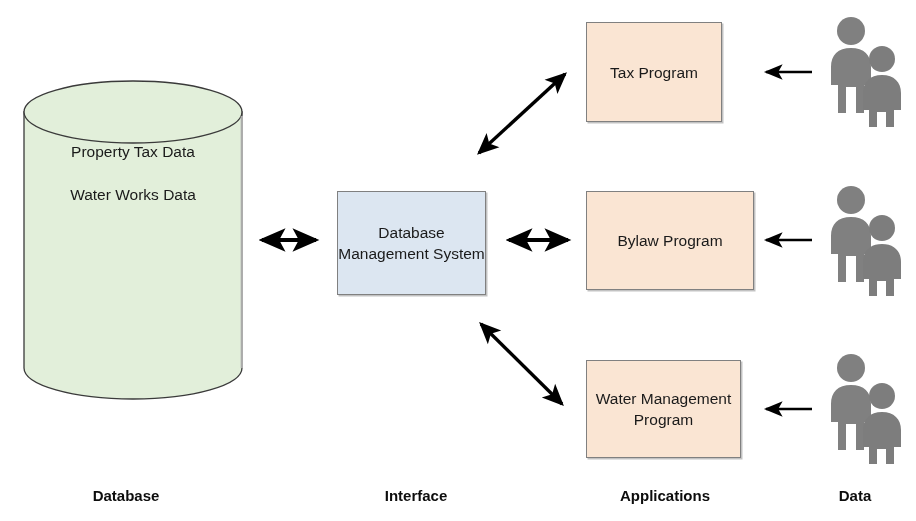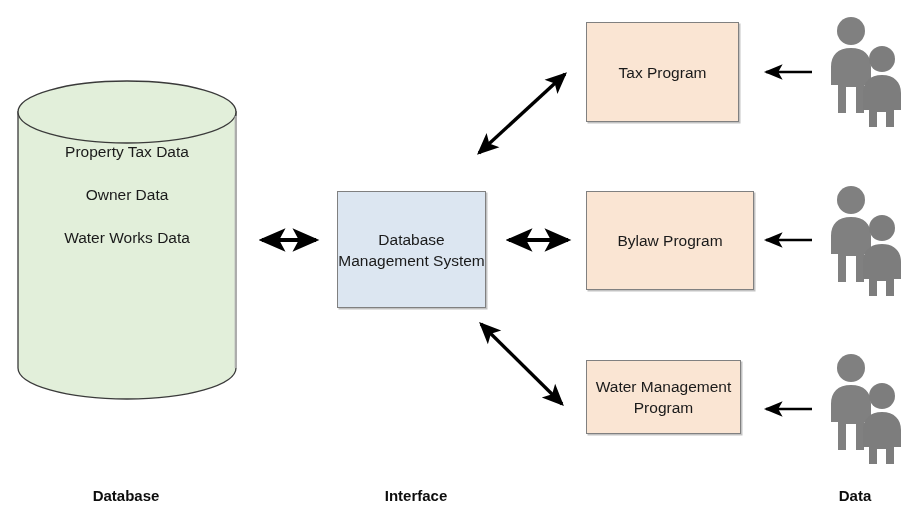--- a/index.html
+++ b/index.html
@@ -20,21 +20,21 @@
   .svg-layer {
     position: absolute;
     left: 0;
     top: 0;
     width: 916px;
     height: 521px;
   }
   
   .cyl-wrap {
     position: absolute;
-    left: 17px;
+    left: 23px;
     top: 80px;
     width: 236px;
     height: 320px;
   }
   .cyl-text {
     position: absolute;
     left: 0;
     top: 62px;
     width: 220px;
     text-align: center;
@@ -57,36 +57,36 @@
     align-items: center;
     justify-content: center;
     text-align: center;
     font-size: 15.5px;
     color: #1a1a1a;
     line-height: 21px;
     box-shadow: 1.5px 1.5px 0 rgba(120,120,120,0.45);
   }
   .box.dbms {
     left: 337px; top: 191px;
-    width: 149px; height: 117px;
+    width: 149px; height: 104px;
     background: #dce6f1;
   }
   .box.app-tax {
     left: 586px; top: 22px;
-    width: 153px; height: 100px;
+    width: 136px; height: 100px;
     background: #fae5d3;
   }
   .box.app-bylaw {
     left: 586px; top: 191px;
     width: 168px; height: 99px;
     background: #fae5d3;
   }
   .box.app-water {
     left: 586px; top: 360px;
-    width: 155px; height: 74px;
+    width: 155px; height: 98px;
     background: #fae5d3;
   }
 
   
   .users {
     position: absolute;
     width: 96px;
     height: 112px;
   }
   .users.u1 { left: 818px; top: 15px; }
@@ -156,21 +156,20 @@
   </svg>
 
   <div class="cyl-wrap">
     <svg width="220" height="320" viewBox="0 0 220 320" xmlns="http://www.w3.org/2000/svg">
       <path d="M1,32 L1,288 A109,31 0 0 0 219,288 L219,32 Z" fill="#e2efda" stroke="#3a3a3a" stroke-width="1.3"></path>
       <ellipse cx="110" cy="32" rx="109" ry="31" fill="#e2efda" stroke="#3a3a3a" stroke-width="1.3"></ellipse>
       <path d="M219,36 L219,288" stroke="#b9b9b9" stroke-width="3" fill="none" opacity="0.8"></path>
     </svg>
     <div class="cyl-text">
       <div class="cyl-line">Property Tax Data</div>
-      <div class="cyl-line">Owner Data</div>
       <div class="cyl-line">Water Works Data</div>
     </div>
   </div>
 
   <div class="box dbms">
     <span>Database Management System</span>
   </div>
 
   <div class="box app-tax">
     <span>Tax Program</span>
@@ -216,15 +215,16 @@
       </g>
       <g fill="#7d7d7d">
         <circle cx="64" cy="44" r="13"></circle>
         <path d="M64,60 C76,60 83,67 83,78 L83,95 L76,95 L76,112 L68,112 L68,97 L59,97 L59,112 L51,112 L51,95 L45,95 L45,78 C45,67 52,60 64,60 Z"></path>
       </g>
     </svg>
   </div>
 
   <div class="caption c-db">Database</div>
   <div class="caption c-if">Interface</div>
+  <div class="caption c-app">Applications</div>
   <div class="caption c-usr">Data</div>
 
 </div>
 
 </body></html>

